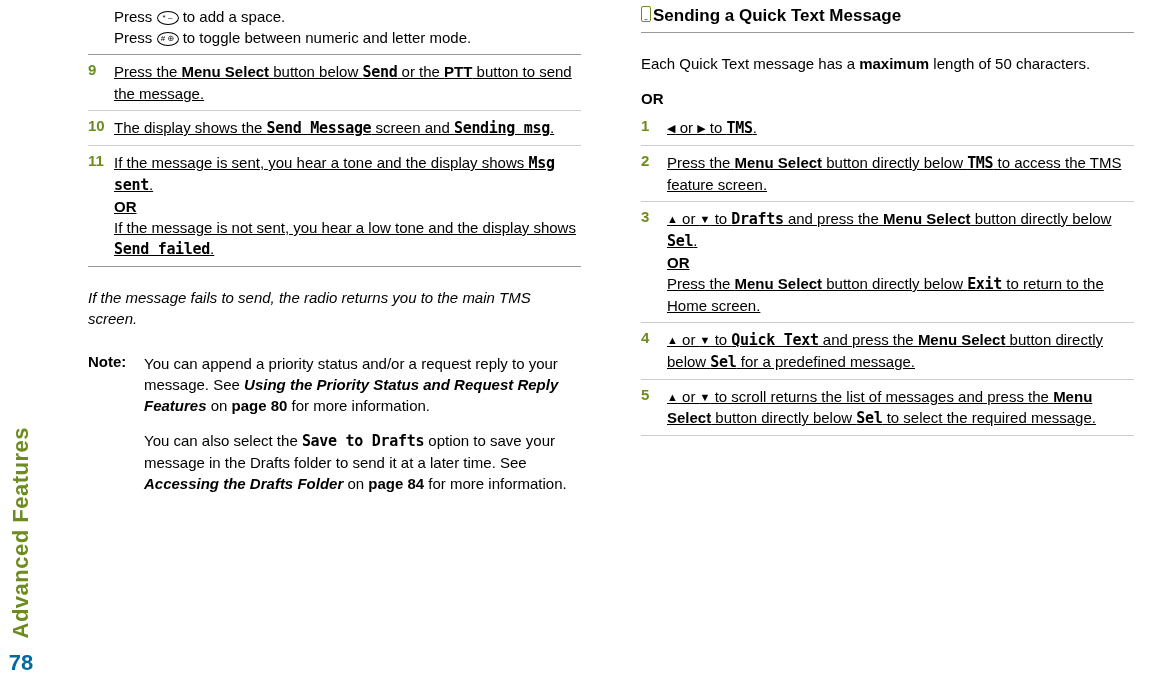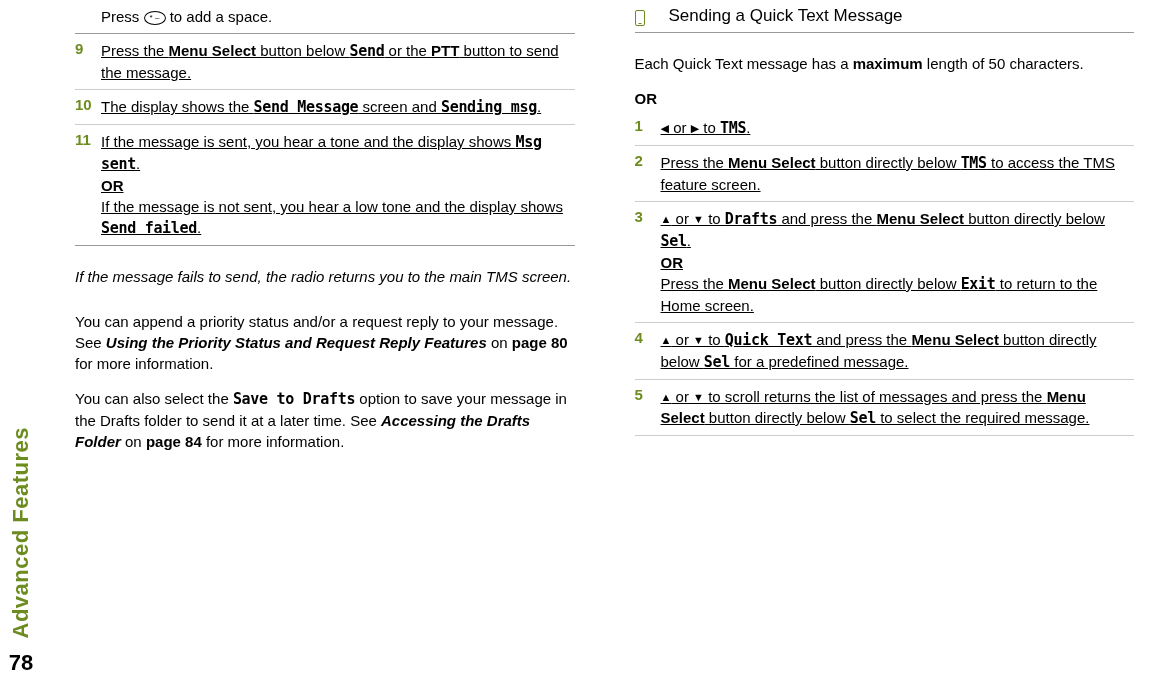--- a/index.html
+++ b/index.html
@@ -23,28 +23,28 @@
     }
     .sidebar-label {
       writing-mode: vertical-rl;
       transform: rotate(180deg);
       color: #6d8c1f;
       font-weight: bold;
       font-size: 22px;
       letter-spacing: 0.5px;
     }
     .page-num {
-      color: #000000;
+      color: #0369a1;
       font-weight: bold;
       font-size: 22px;
       margin-top: 12px;
     }
     .columns {
       position: absolute;
-      left: 75px;
+      left: 88px;
       top: 6px;
       right: 30px;
       display: flex;
       gap: 60px;
     }
     .col { flex: 1; }
     .hr { border: none; border-top: 1px solid #999; margin: 6px 0; }
     .hr-grey { border: none; border-top: 1px solid #ccc; margin: 6px 0; }
     .step { display: flex; margin-bottom: 4px; }
     .step-num {
@@ -66,23 +66,23 @@
       text-align: center;
       line-height: 12px;
       vertical-align: middle;
       padding: 0 2px;
     }
     .b { font-weight: bold; }
     .mono { font-family: "Lucida Console", monospace; font-weight: bold; letter-spacing: -0.3px; }
     .italic { font-style: italic; }
     .section-header {
       display: flex;
-      align-items: flex-end;
-      gap: 24px;
-      font-weight: normal;
+      align-items: flex-start;
+      gap: 2px;
+      font-weight: bold;
       font-size: 17px;
       margin-bottom: 4px;
     }
     .phone-icon {
       width: 10px;
       height: 16px;
       border: 1.5px solid #6d8c1f;
       border-radius: 2px;
       position: relative;
       flex-shrink: 0;
@@ -111,20 +111,23 @@
   <div class="sidebar-label">Advanced Features</div>
   <div class="page-num">78</div>
 </div>
 
 <div class="columns">
 
   <div class="col">
     <p class="indent">
       <span>Press </span><span class="key">* –</span><span> to add a space.</span>
     </p>
+    <p class="indent">
+      <span>Press </span><span class="key"># ⊕</span><span> to toggle between numeric and letter mode.</span>
+    </p>
     <hr class="hr">
 
     <div class="step">
       <div class="step-num">9</div>
       <div class="step-body">
         <span>Press the </span><span class="b">Menu Select</span><span> button below </span><span class="mono">Send</span><span> or the </span><span class="b">PTT</span><span> button to send the message.</span>
       </div>
     </div>
     <hr class="hr-grey">
 
@@ -144,20 +147,21 @@
         <span>If the message is not sent, you hear a low tone and the display shows </span><span class="mono">Send failed</span><span>.</span>
       </div>
     </div>
     <hr class="hr">
 
     <div class="spacer"></div>
     <p class="italic">If the message fails to send, the radio returns you to the main TMS screen.</p>
     <div class="spacer"></div>
 
     <div class="note-row">
+      <div class="note-label">Note:</div>
       <div class="note-body">
         <p>
           <span>You can append a priority status and/or a request reply to your message. See </span><span class="b italic">Using the Priority Status and Request Reply Features</span><span> on </span><span class="b">page 80</span><span> for more information.</span>
         </p>
         <div class="spacer"></div>
         <p>
           <span>You can also select the </span><span class="mono">Save to Drafts</span><span> option to save your message in the Drafts folder to send it at a later time. See </span><span class="b italic">Accessing the Drafts Folder</span><span> on </span><span class="b">page 84</span><span> for more information.</span>
         </p>
       </div>
     </div>

